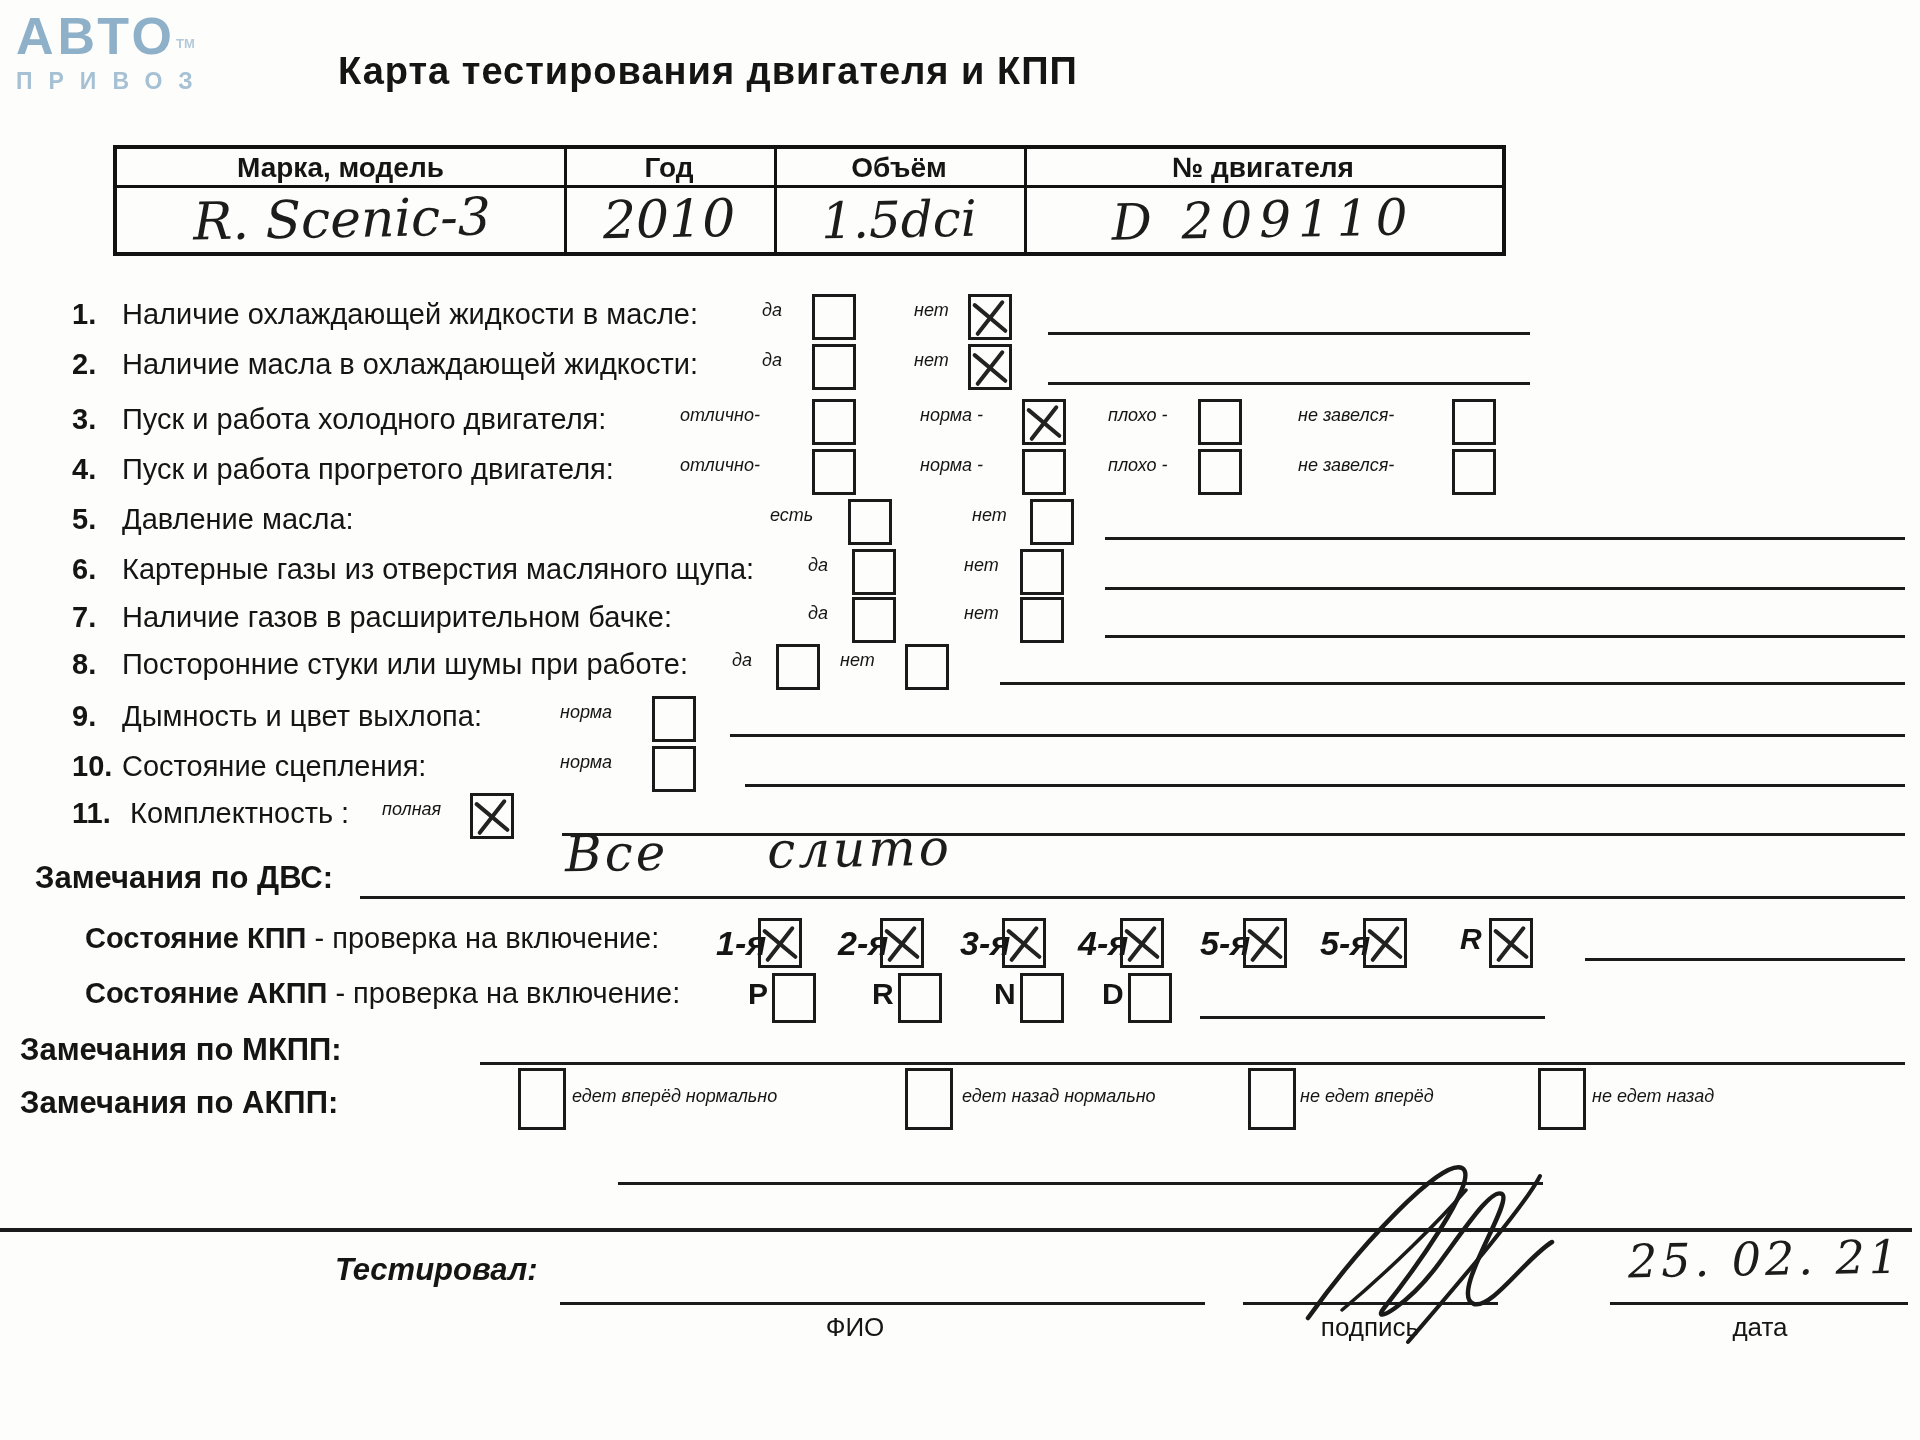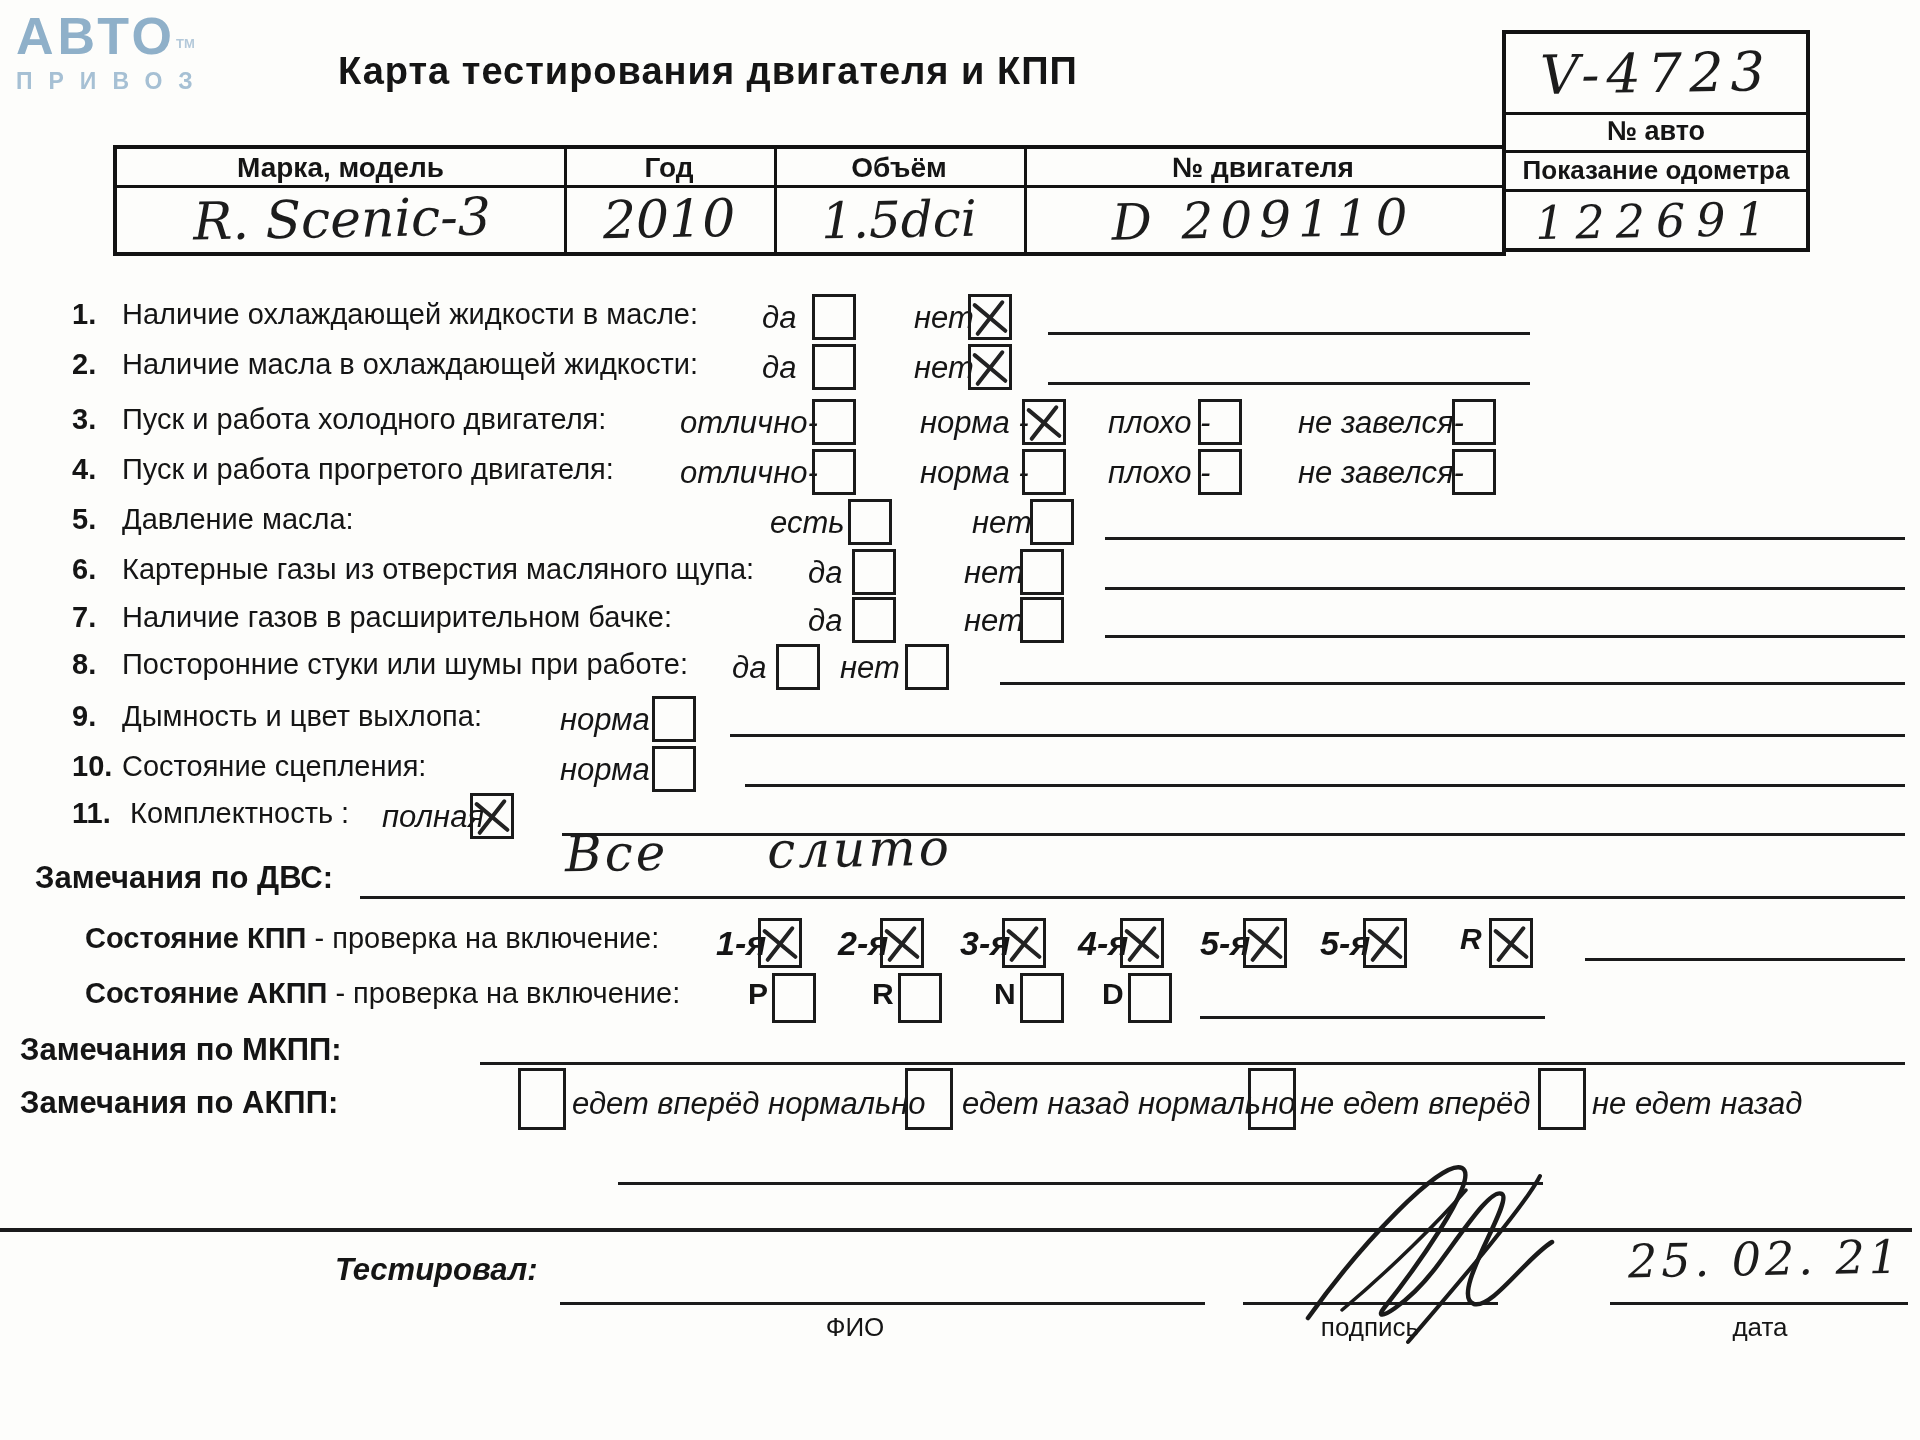--- a/index.html
+++ b/index.html
@@ -2,21 +2,21 @@
 <html><head>
 <meta charset="utf-8">
 <style>
   html,body{margin:0;padding:0;background:#e8e8e8;}
   #page{position:relative;width:1920px;height:1440px;background:#fdfdfb;
         font-family:"Liberation Sans",sans-serif;color:#151515;overflow:hidden;margin:0 auto;}
   .abs{position:absolute;white-space:nowrap;}
   
   .qnum{font-weight:bold;font-size:29px;}
   .qtext{font-size:29px;}
-  .opt{font-style:italic;font-size:31px;}
+  .opt{font-style:italic;font-size:18px;}
   .optb{font-style:italic;font-weight:bold;font-size:34px;}
   .pos{font-weight:bold;font-size:30px;}
   .sec{font-weight:bold;font-size:31px;}
   .small{font-size:26px;}
   .title{font-weight:bold;font-size:38px;letter-spacing:1px;}
   .hdrcell{font-weight:bold;font-size:28px;text-align:center;position:absolute;}
   
   .cb{position:absolute;width:38px;height:40px;border:3px solid #1a1a1a;background:transparent;}
   .cb.tall{width:42px;height:56px;}
   .cb.gear{width:38px;height:44px;}
@@ -45,29 +45,20 @@
 
 <div id="page">
 
   <div class="abs" style="left:16px;top:6px;">
     <span class="logo-brand">АВТО</span><sup class="logo-tm">TM</sup>
     <div class="logo-sub" style="margin-top:2px;">ПРИВОЗ</div>
   </div>
 
   <div class="abs title" style="left:338px;top:50px;">Карта тестирования двигателя  и КПП</div>
 
-  <div class="tbox" style="left:1502px;top:30px;width:300px;height:214px;">
-    <div class="hw center" style="left:0;width:100%;top:8px;font-size:54px;letter-spacing:7px;">V-4723</div>
-    <div class="hdiv" style="top:78px;"></div>
-    <div class="abs center" style="left:0;width:100%;top:82px;font-weight:bold;font-size:27px;">№ авто</div>
-    <div class="hdiv" style="top:116px;"></div>
-    <div class="abs center" style="left:0;width:100%;top:121px;font-weight:bold;font-size:26px;">Показание одометра</div>
-    <div class="hdiv" style="top:155px;"></div>
-    <div class="hw center" style="left:0;width:100%;top:160px;font-size:46px;letter-spacing:11px;">122691</div>
-  </div>
 
   <div class="tbox" style="left:113px;top:145px;width:1385px;height:103px;">
     <div class="vdiv" style="left:447px;"></div>
     <div class="vdiv" style="left:657px;"></div>
     <div class="vdiv" style="left:907px;"></div>
     <div class="hdiv" style="top:36px;"></div>
     <div class="hdrcell" style="left:0;width:447px;top:3px;">Марка, модель</div>
     <div class="hdrcell" style="left:447px;width:210px;top:3px;">Год</div>
     <div class="hdrcell" style="left:657px;width:250px;top:3px;">Объём</div>
     <div class="hdrcell" style="left:907px;width:478px;top:3px;">№ двигателя</div>

